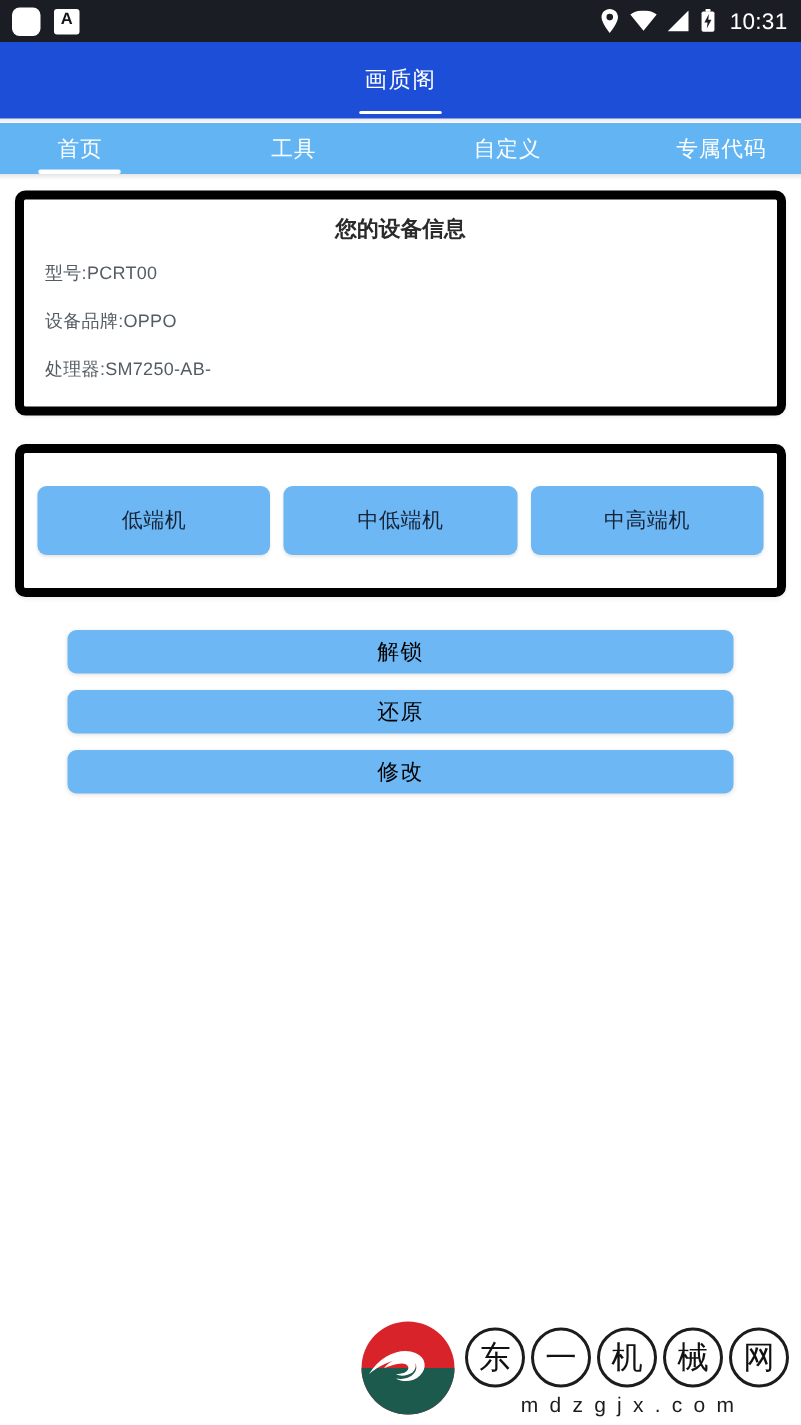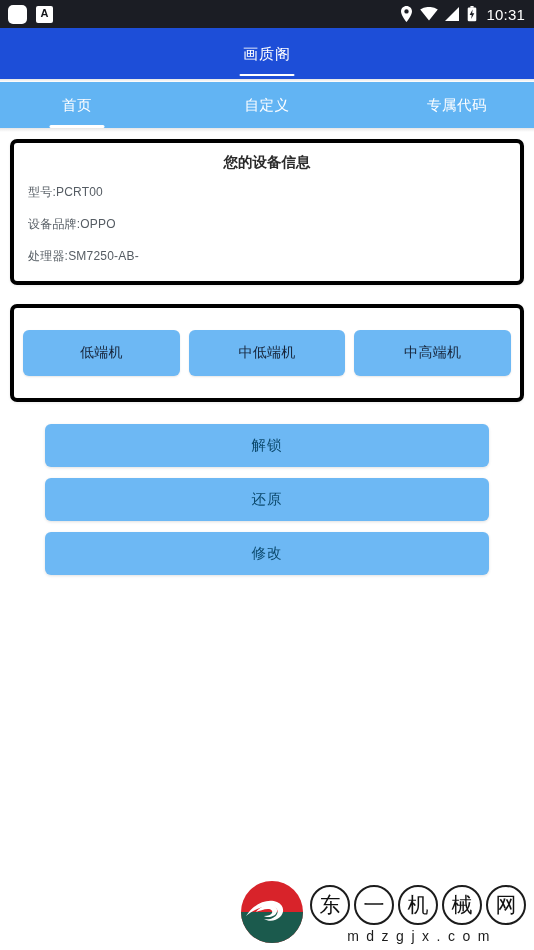--- a/index.html
+++ b/index.html
@@ -82,21 +82,21 @@
     border-radius: 1px;
   }
   .header-shadow {
     height: 3px;
     background: linear-gradient(to bottom, rgba(0,0,0,0.10), rgba(0,0,0,0));
   }
 
   
   .tabbar {
     background: #62b4f3;
-    height: 46px;
+    height: 34px;
     display: flex;
     position: relative;
     gap: 36px;
   }
   .tab {
     flex: 1;
     display: flex;
     align-items: center;
     justify-content: center;
     color: #ffffff;
@@ -122,21 +122,21 @@
   }
 
   
   .content {
     padding: 7px 10px 0 10px;
     background: #ffffff;
   }
 
   .card {
     background: #ffffff;
-    border: 4px solid #000000;
+    border: 6px solid #000000;
     border-radius: 7px;
     box-shadow: 0 1px 3px rgba(0,0,0,0.08);
   }
 
   .device-card {
     padding: 10px 12px 16px 12px;
   }
   .device-title {
     text-align: center;
     font-weight: bold;
@@ -174,25 +174,25 @@
   }
 
   .action-list {
     margin-top: 22px;
     padding: 0 35px;
     display: flex;
     flex-direction: column;
     gap: 11px;
   }
   .action-btn {
-    height: 43px;
+    height: 29px;
     background: #6db8f4;
     border: none;
     border-radius: 6px;
-    color: #0c4a6e;
+    color: #000000;
     font-size: 14.5px;
     font-family: Liberation Mono, monospace;
     letter-spacing: 1px;
     cursor: pointer;
     box-shadow: 0 1px 3px rgba(0,0,0,0.12);
   }
 
   
   .watermark {
     position: absolute;
@@ -265,20 +265,23 @@
     <div class="header-title">画质阁</div>
     <div class="header-underline"></div>
   </div>
   <div class="header-shadow"></div>
 
   <div class="tabbar">
     <div class="tab active">
       <span>首页</span>
     </div>
     <div class="tab">
+      <span>工具</span>
+    </div>
+    <div class="tab">
       <span>自定义</span>
     </div>
     <div class="tab">
       <span>专属代码</span>
     </div>
   </div>
   <div class="tabbar-shadow"></div>
 
   <div class="content">
 

